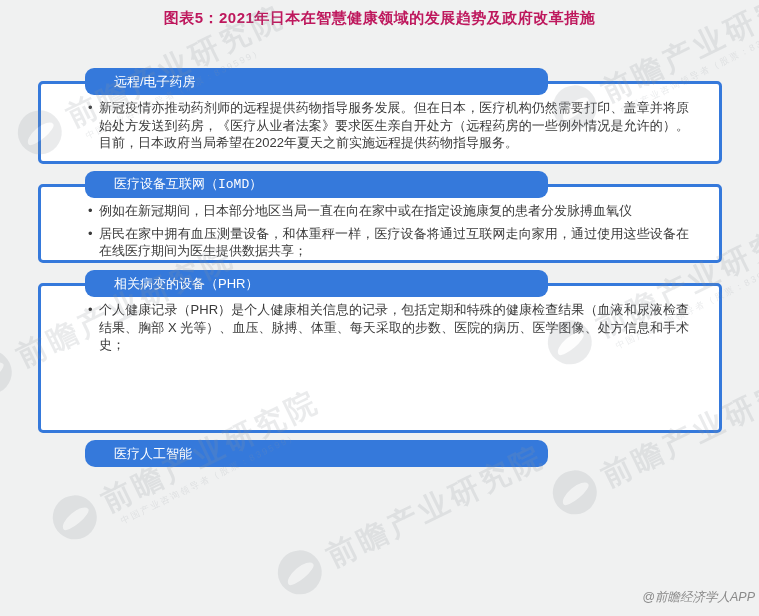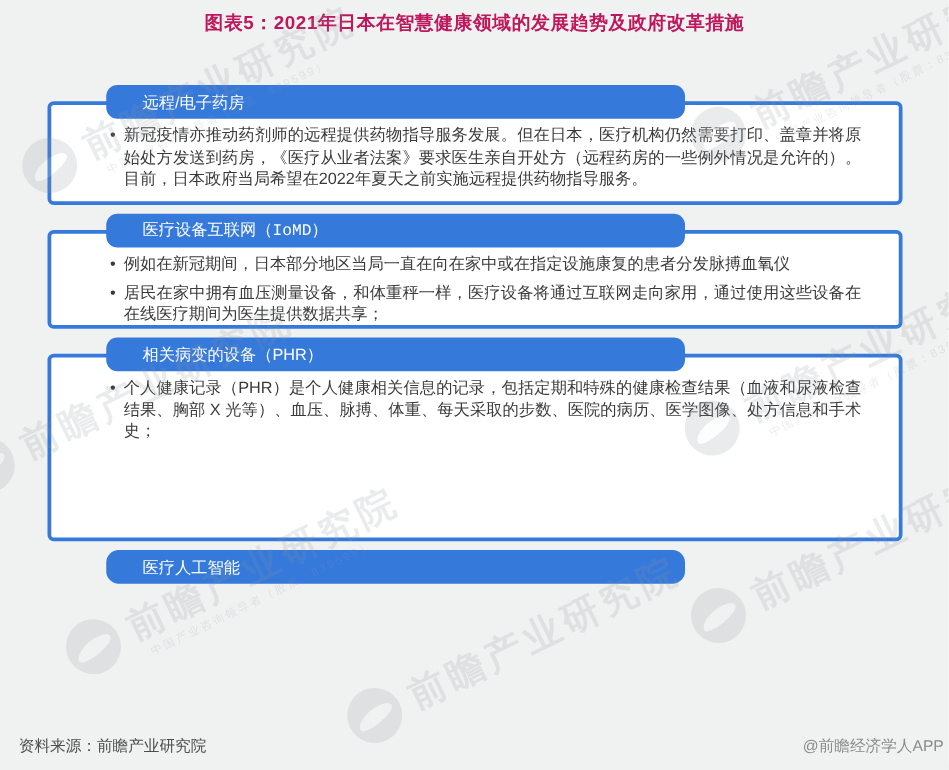--- a/index.html
+++ b/index.html
@@ -43,21 +43,21 @@
     position:absolute;left:0;top:0;
     color:#3a3a3a;
   }
   
   .footer-source{
     position:absolute;left:15px;top:589px;
     font-size:12.5px;color:#4d4d4d;white-space:nowrap;
   }
   .footer-credit{
     position:absolute;right:4px;top:589px;
-    font-size:12.5px;color:#8a8a8a;white-space:nowrap;
+    font-size:12.5px;color:#8a8a8a;white-space:nowrap;font-style:italic;
   }
   
   .wm{
     position:absolute;z-index:9;pointer-events:none;
     transform:rotate(-26deg);transform-origin:left center;
     display:flex;align-items:center;gap:10px;
     color:#8f959c;opacity:0.18;
   }
   .wm-main{font-size:30px;font-weight:bold;letter-spacing:4px;white-space:nowrap;}
   .wm-sub{
@@ -136,16 +136,15 @@
 
   <div class="tab" id="tab-3">相关病变的设备（PHR）</div>
   <div class="box" id="box-3">
     <div class="box-inner">
       <div class="bullet">个人健康记录（PHR）是个人健康相关信息的记录，包括定期和特殊的健康检查结果（血液和尿液检查结果、胸部 X 光等）、血压、脉搏、体重、每天采取的步数、医院的病历、医学图像、处方信息和手术史；</div>
     </div>
   </div>
 
   <div class="tab" id="tab-4">医疗人工智能</div>
 
-  <div class="footer-source">资料来源：前瞻产业研究院</div>
   <div class="footer-credit">@前瞻经济学人APP</div>
 
 </div>
 
 </body></html>

